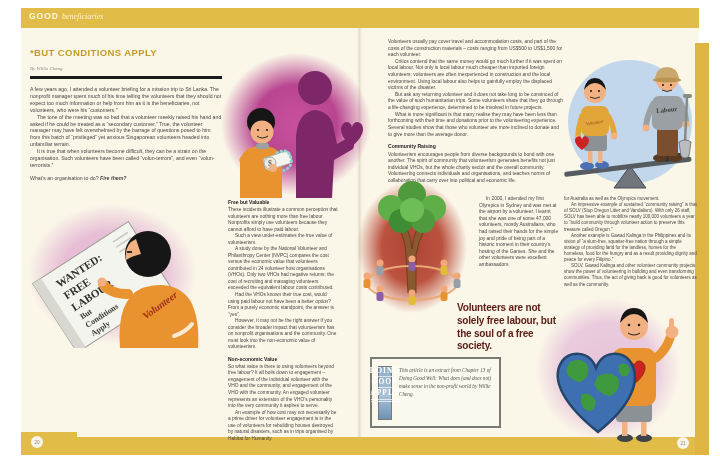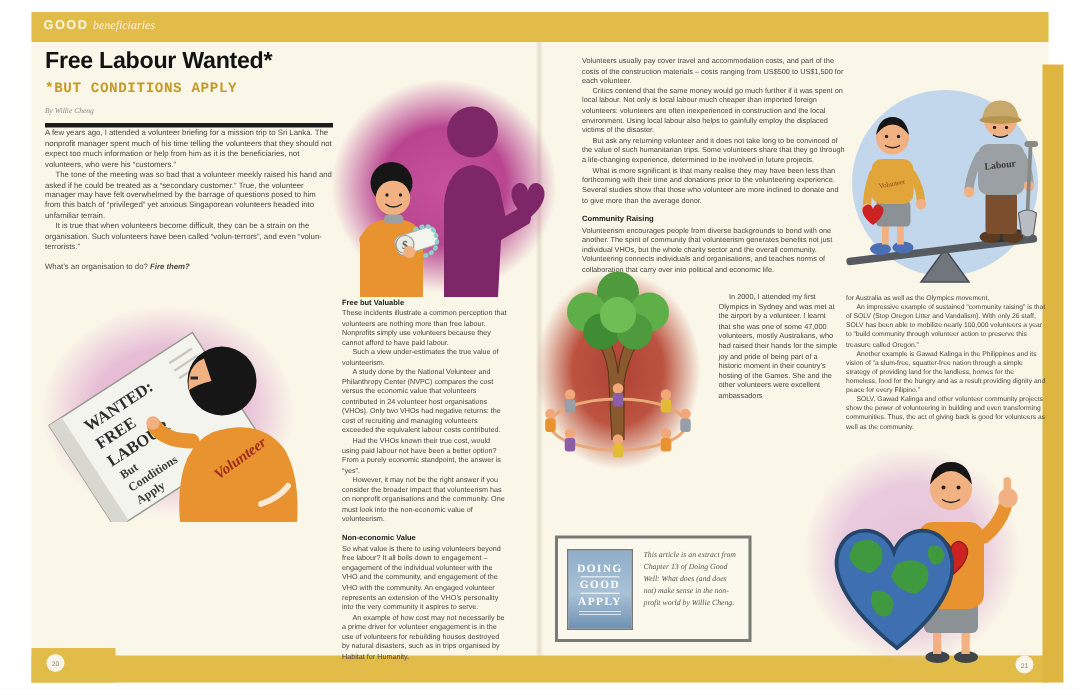--- a/index.html
+++ b/index.html
@@ -15,22 +15,22 @@
   .logo{position:absolute;left:29px;top:11px;color:#FDF6E3;display:flex;align-items:baseline;gap:3px;}
   .logo .brand{font-weight:bold;font-size:8.5px;letter-spacing:1px;}
   .logo .tagline{font-family:"Liberation Serif",serif;font-style:italic;font-size:8px;opacity:.92;}
   .badge{position:absolute;width:12px;height:12px;border-radius:50%;background:#F8F4E9;
          display:flex;align-items:center;justify-content:center;font-size:4.5px;color:#93897a;}
   .badge-left{left:31px;top:436px;}
   .badge-right{left:677px;top:437px;}
 
   .title-block{position:absolute;left:30px;top:33px;width:195px;}
   .title{font-size:15.5px;font-weight:bold;color:#121212;letter-spacing:-0.2px;line-height:1.05;}
-  .subtitle{font-family:Liberation Mono, monospace;font-weight:bold;font-size:9.5px;
-            color:#C49B28;letter-spacing:0.4px;margin-top:4px;}
+  .subtitle{font-family:Liberation Sans, sans-serif;font-weight:bold;font-size:9.5px;
+            color:#C49B28;letter-spacing:0.4px;margin-top:14px;}
   .byline{font-family:"Liberation Serif",serif;font-style:italic;font-size:5px;color:#8b8b85;margin-top:8px;}
   .rule{width:192px;height:2.5px;background:#1a1a1a;margin-top:5px;}
 
   .col{position:absolute;color:#474742;}
   .col p{margin:0;}
   .col p.ind{text-indent:7px;}
   .col h3{margin:0 0 1.5px 0;color:#222;font-weight:bold;}
   .col h3.gap{margin-top:5px;}
   .col1{left:30px;top:86px;width:192px;font-size:5.2px;line-height:1.33;}
   .col1 .question{margin-top:6px;}
@@ -40,23 +40,23 @@
   .col3{left:388px;top:39px;width:176px;font-size:4.9px;line-height:1.35;}
   .col3 h3{font-size:5.1px;}
   .col3b{left:479px;top:196px;width:80px;font-size:4.9px;line-height:1.35;z-index:5;}
   .col4{left:564px;top:196px;width:133px;font-size:4.5px;line-height:1.36;z-index:5;}
 
   .pull-quote{position:absolute;left:457px;top:302px;width:100px;font-size:10px;font-weight:bold;
               color:#5C2018;line-height:1.28;letter-spacing:-0.2px;z-index:6;}
 
   .book-box{position:absolute;left:370px;top:357px;width:131px;height:71px;border:2px solid #7a7a74;
             background:#FBF8EE;box-sizing:border-box;display:flex;gap:7px;padding:7px 6px;z-index:6;}
-  .book-cover{width:44px;height:54px;background:linear-gradient(180deg,#8FAEC9 0%,#A9C2D6 55%,#6E92B4 100%);
+  .book-cover{width:14px;height:54px;background:linear-gradient(180deg,#8FAEC9 0%,#A9C2D6 55%,#6E92B4 100%);
               border:1px solid #77787a;box-sizing:border-box;position:relative;flex:0 0 auto;
-              display:flex;flex-direction:column;align-items:center;justify-content:center;}
+              display:flex;flex-direction:column;align-items:center;justify-content:flex-start;}
   .book-cover .w{font-family:"Liberation Serif",serif;font-weight:bold;font-size:7.5px;color:#ffffff;
                  letter-spacing:1px;line-height:1.05;}
   .book-cover .bar{width:26px;height:1px;background:rgba(255,255,255,0.65);margin:1px 0;}
   .book-cover .tiny{width:28px;height:4px;margin-top:2px;
         background:repeating-linear-gradient(180deg,rgba(255,255,255,.7) 0 1px,rgba(0,0,0,0) 1px 2px);}
   .book-note{font-family:"Liberation Serif",serif;font-style:italic;font-size:5.2px;line-height:1.55;
              color:#56554f;}
 
   .illus{position:absolute;}
   .z1{z-index:1;}
@@ -74,21 +74,20 @@
     <span class="brand">GOOD</span>
     <span class="tagline">beneficiaries</span>
   </div>
   <div class="band-step-left"></div>
   <div class="band-bottom"></div>
   <div class="strip-right"></div>
   <div class="badge badge-left">20</div>
   <div class="badge badge-right">21</div>
 
   <div class="title-block">
-    <div class="title">Free Labour Wanted*</div>
     <div class="subtitle">*BUT CONDITIONS APPLY</div>
     <div class="byline">By Willie Cheng</div>
     <div class="rule"></div>
   </div>
 
   <div class="col col1">
     <p>A few years ago, I attended a volunteer briefing for a mission trip to Sri Lanka. The nonprofit manager spent much of his time telling the volunteers that they should not expect too much information or help from him as it is the beneficiaries, not volunteers, who were his “customers.”</p>
     <p class="ind">The tone of the meeting was so bad that a volunteer meekly raised his hand and asked if he could be treated as a “secondary customer.” True, the volunteer manager may have felt overwhelmed by the barrage of questions posed to him from this batch of “privileged” yet anxious Singaporean volunteers headed into unfamiliar terrain.</p>
     <p class="ind">It is true that when volunteers become difficult, they can be a strain on the organisation. Such volunteers have been called “volun-terrors”, and even “volun-terrorists.”</p>
     <p class="question"><span>What’s an organisation to do? </span><span class="q-emph">Fire them?</span></p>
@@ -276,20 +275,21 @@
       <path d="M121,102 Q127,98 133,102 L131,116 Q127,120 123,116 Z" fill="#B9BDC2" stroke="#666" stroke-width="0.8"></path>
       <circle cx="109" cy="40" r="11" fill="#F2B183"></circle>
       <path d="M97,38 Q99,27 109,27 Q119,27 121,38 L123,41 Q109,34 95,41 Z" fill="#C9A96B"></path>
       <ellipse cx="109" cy="40" rx="14" ry="2.6" fill="#B8954F"></ellipse>
       <circle cx="105" cy="45" r="1.1" fill="#222"></circle>
         <circle cx="113" cy="45" r="1.1" fill="#222"></circle>
       <path d="M104,50 Q109,53 114,50" stroke="#222" stroke-width="0.9" fill="none"></path>
     </g>
   </svg>
 
+  <div class="pull-quote">Volunteers are not solely free labour, but the soul of a free society.</div>
 
   <svg class="illus z1" style="left:536px;top:292px;" width="148" height="152" viewBox="0 0 148 152">
     <defs>
       <radialGradient id="g-earth" cx="50%" cy="50%" r="50%">
         <stop offset="0%" stop-color="#E5C2D8"></stop>
         <stop offset="65%" stop-color="#EACBDD"></stop>
         <stop offset="100%" stop-color="#EACBDD" stop-opacity="0"></stop>
       </radialGradient>
     </defs>
     <ellipse cx="72" cy="78" rx="72" ry="72" fill="url(#g-earth)"></ellipse>

